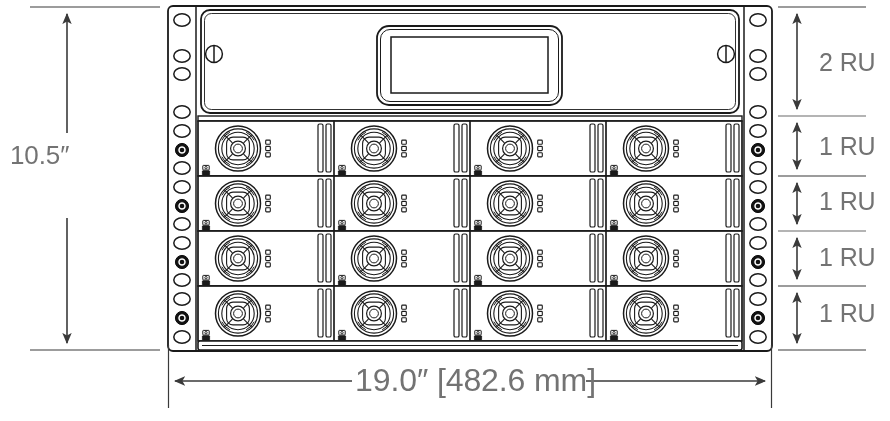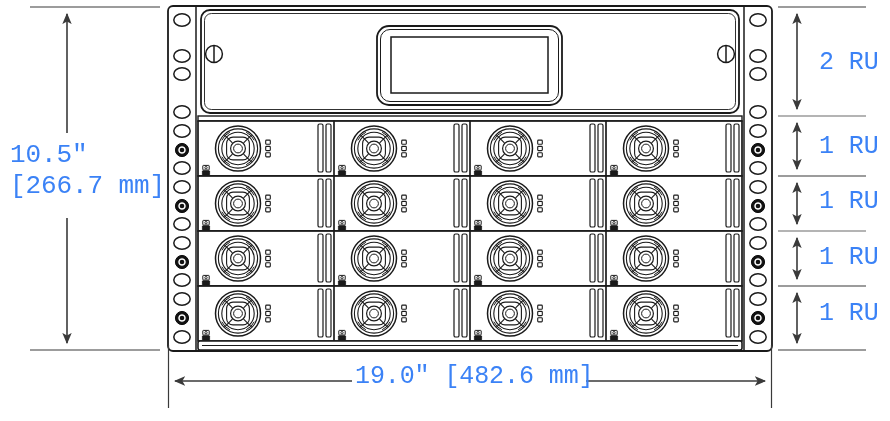--- a/index.html
+++ b/index.html
@@ -6,33 +6,33 @@
   html,body{margin:0;padding:0;background:#ffffff;}
   body{
     width:890px;height:421px;position:relative;overflow:hidden;
     font-family:"DejaVu Sans","Liberation Sans",sans-serif;
     color:#1a1a1a;
   }
   #stage{position:absolute;left:0;top:0;width:890px;height:421px;}
   svg.layer{position:absolute;left:0;top:0;width:890px;height:421px;overflow:visible;}
   .dimtext{
     position:absolute;
-    font-family:Liberation Mono, monospace;
-    color:#3b82f6;
+    font-family:Liberation Sans, sans-serif;
+    color:#737373;
     white-space:nowrap;
     line-height:1.18;
     letter-spacing:-0.1px;
   }
   #height-dim-label{
     left:10px;top:140px;width:150px;
     font-size:26px;
   }
   #height-dim-label .l2{display:block;}
   #width-dim-label{
-    left:355px;top:362px;font-size:25px;
+    left:355px;top:362px;font-size:32px;
   }
   .ru-label{font-size:25px;}
   #ru-label-0{left:819px;top:48px;}
   #ru-label-1{left:819px;top:132px;}
   #ru-label-2{left:819px;top:187px;}
   #ru-label-3{left:819px;top:243px;}
   #ru-label-4{left:819px;top:299px;}
 </style>
 </head>
 <body>
@@ -379,21 +379,20 @@
       <line x1="797" y1="14" x2="797" y2="109" marker-start="url(#arrHead)" marker-end="url(#arrHead)"></line>
       <line x1="797" y1="123" x2="797" y2="169" marker-start="url(#arrHead)" marker-end="url(#arrHead)"></line>
       <line x1="797" y1="183" x2="797" y2="224" marker-start="url(#arrHead)" marker-end="url(#arrHead)"></line>
       <line x1="797" y1="238" x2="797" y2="279" marker-start="url(#arrHead)" marker-end="url(#arrHead)"></line>
       <line x1="797" y1="293" x2="797" y2="343" marker-start="url(#arrHead)" marker-end="url(#arrHead)"></line>
     </g>
   </svg>
 
   <div class="dimtext" id="height-dim-label">
     <span>10.5″</span>
-    <span class="l2">[266.7 mm]</span>
   </div>
 
   <div class="dimtext" id="width-dim-label">19.0″ [482.6 mm]</div>
 
   <div class="dimtext ru-label" id="ru-label-0">2 RU</div>
   <div class="dimtext ru-label" id="ru-label-1">1 RU</div>
   <div class="dimtext ru-label" id="ru-label-2">1 RU</div>
   <div class="dimtext ru-label" id="ru-label-3">1 RU</div>
   <div class="dimtext ru-label" id="ru-label-4">1 RU</div>
 

